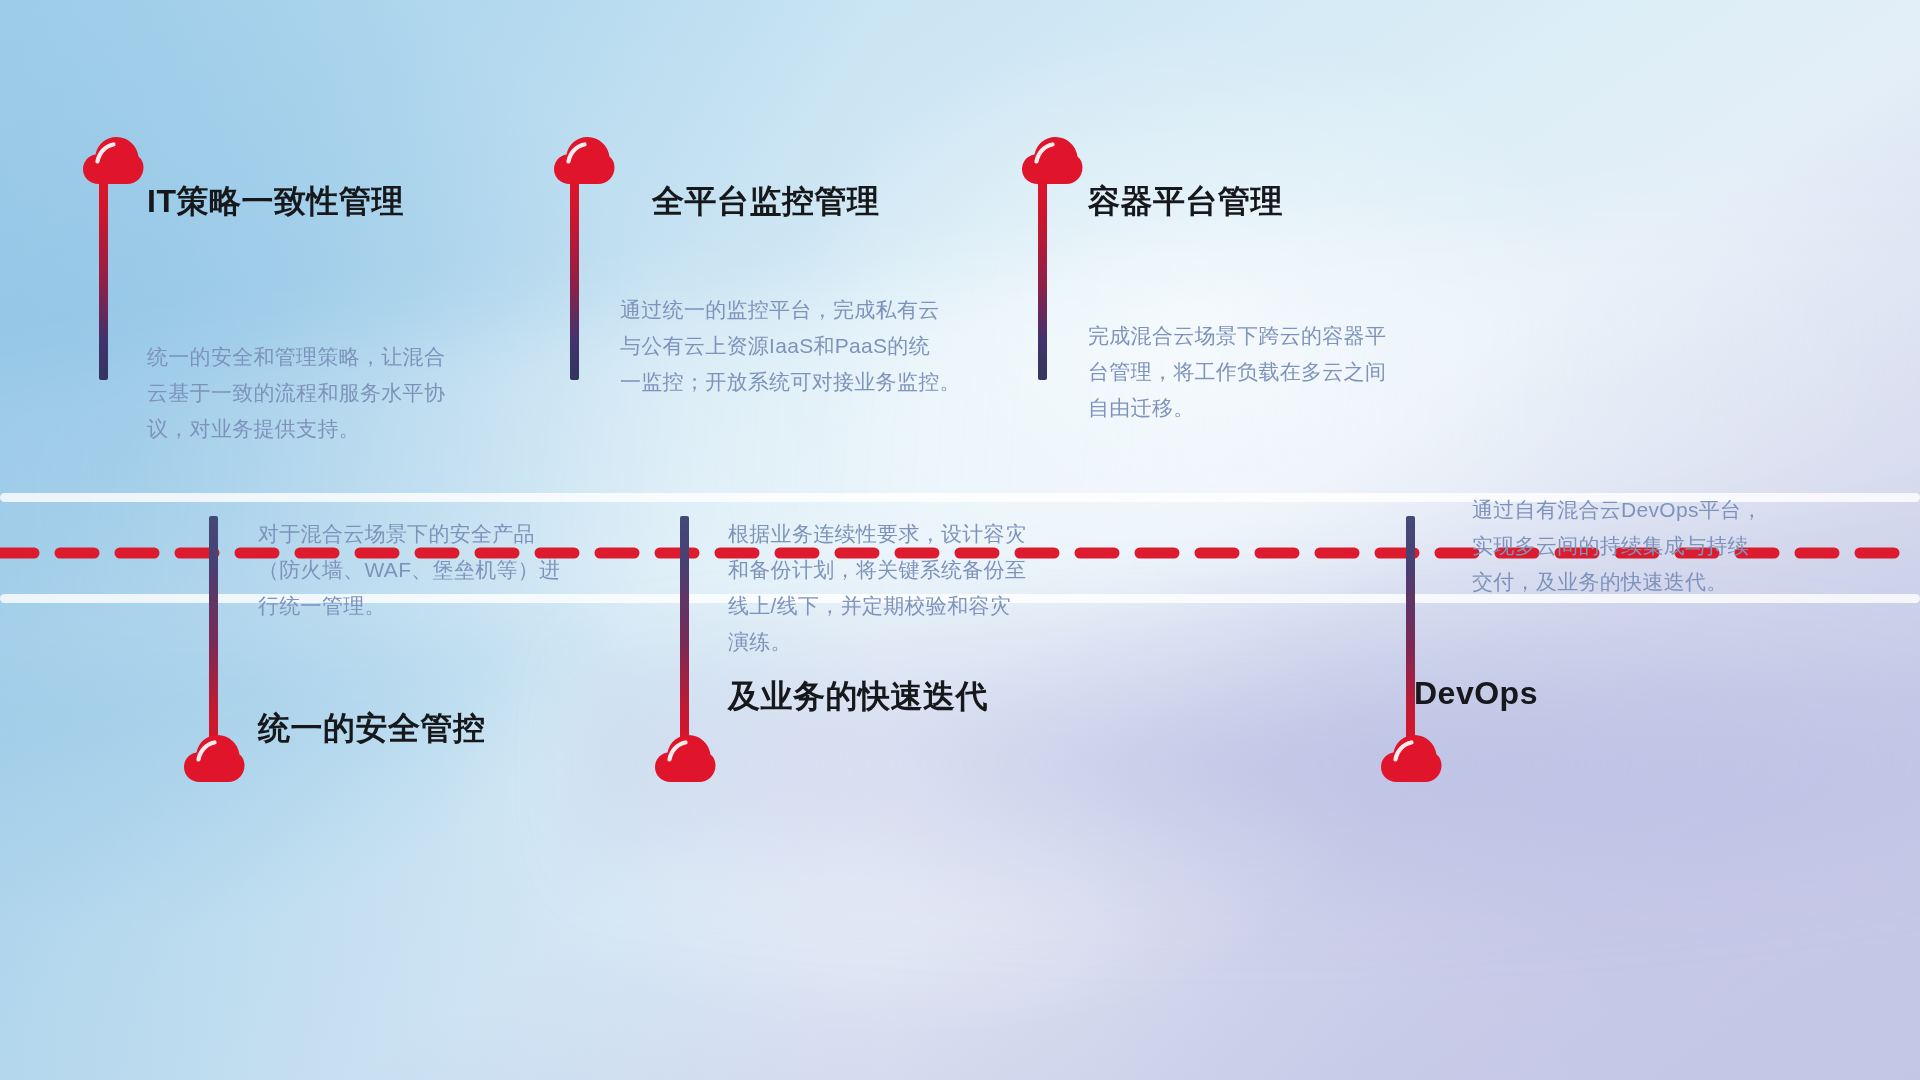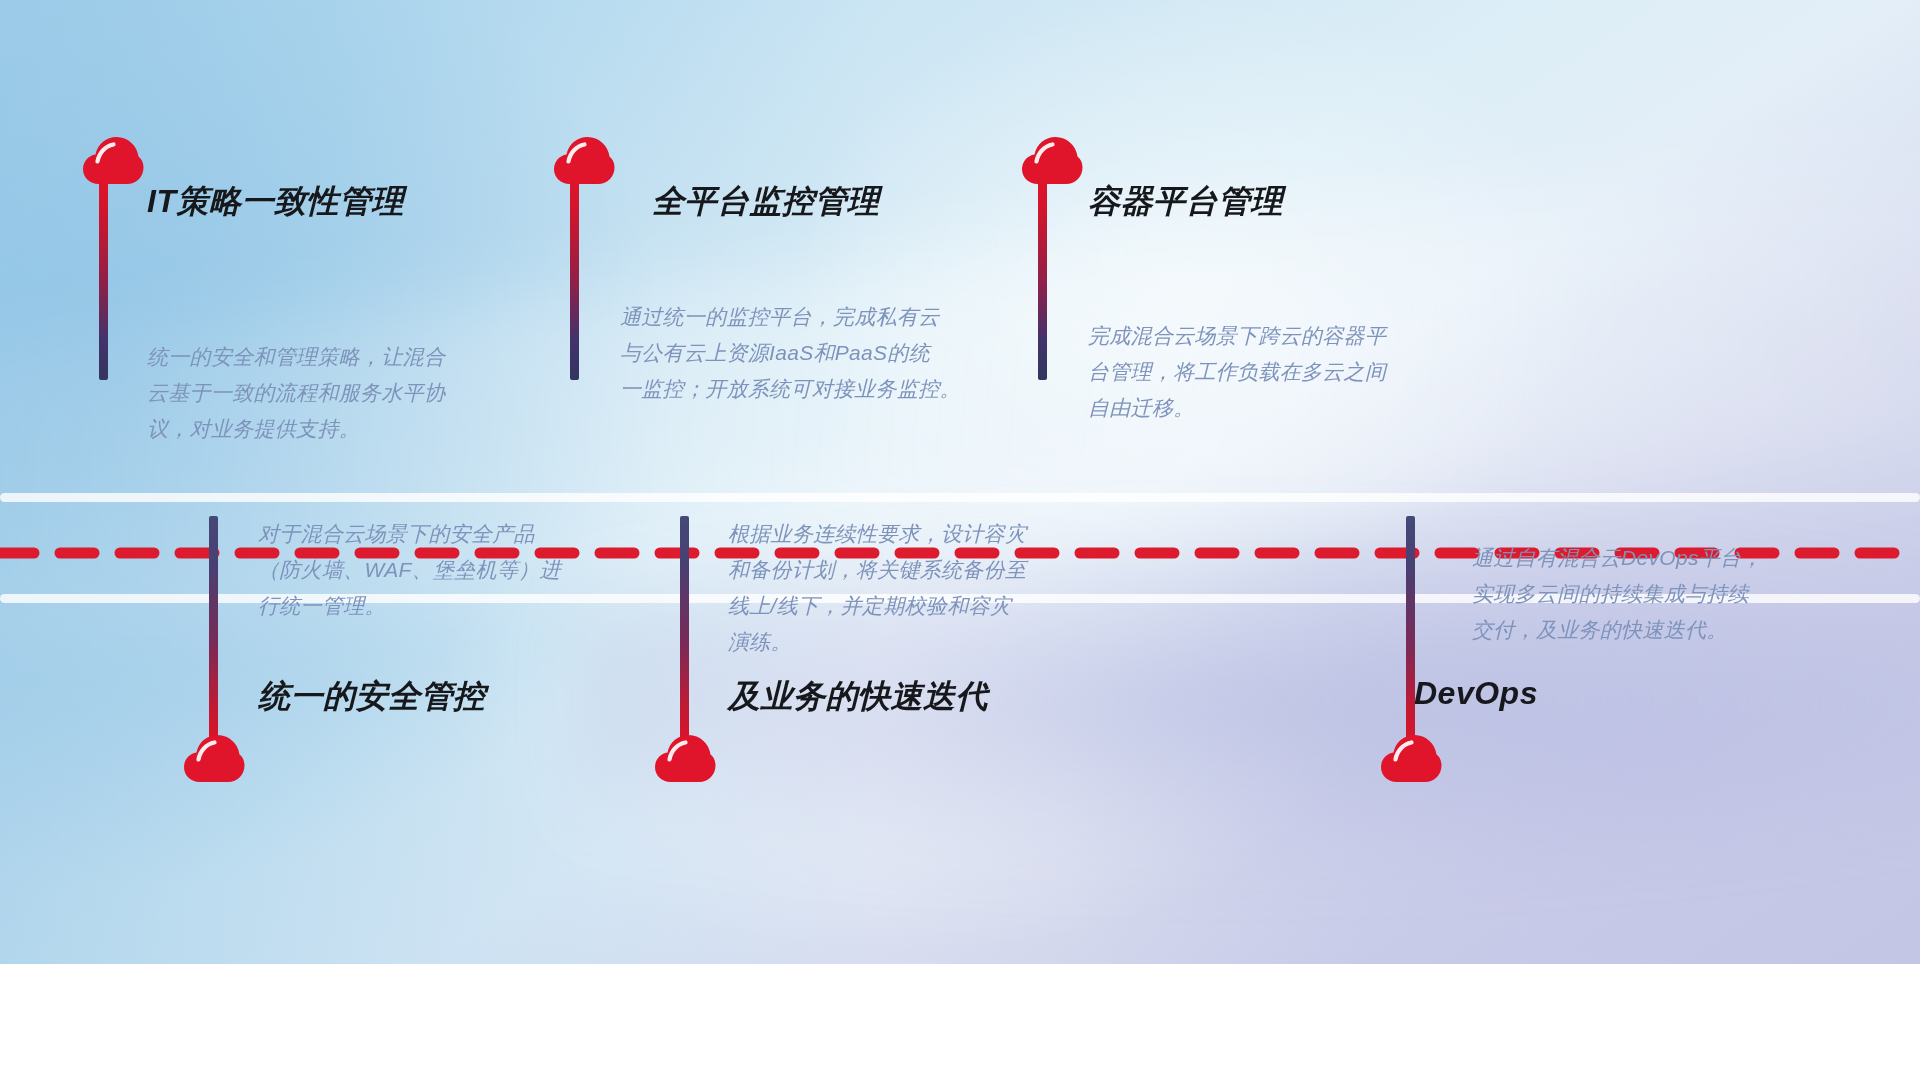--- a/index.html
+++ b/index.html
@@ -7,42 +7,41 @@
 
   html, body {
     width:1920px; height:1080px;
     overflow:hidden;
     font-family:"Liberation Sans","DejaVu Sans",sans-serif;
   }
 
   
   #canvas {
     position:relative;
-    width:1920px; height:964px;
+    width:1920px; height:1080px;
     background:
       
       radial-gradient(ellipse 760px 420px at 47% 72%, rgba(255,255,255,.55) 0%, rgba(255,255,255,0) 62%),
       
       radial-gradient(ellipse 620px 460px at 62% 30%, rgba(255,255,255,.50) 0%, rgba(255,255,255,0) 65%),
       
       radial-gradient(ellipse 900px 620px at 88% 86%, rgba(198,199,232,.75) 0%, rgba(198,199,232,0) 70%),
       
       radial-gradient(ellipse 780px 700px at 6% 40%, rgba(150,200,232,.80) 0%, rgba(150,200,232,0) 72%),
       
       linear-gradient(147deg,
         #b6dcf0 0%,
         #bfe0f2 14%,
         #cfe7f4 30%,
         #dceef7 45%,
         #e3eef8 56%,
         #d7dcef 70%,
         #c9cde8 84%,
         #c2c5e4 100%);
     overflow:hidden;
-    font-style:italic;
   }
 
   
   .streak {
     position:absolute;
     left:-12%; top:26%;
     width:130%; height:300px;
     background:linear-gradient(100deg, rgba(255,255,255,0) 0%, rgba(255,255,255,.34) 38%, rgba(255,255,255,.40) 52%, rgba(255,255,255,0) 100%);
     transform:rotate(-5.5deg);
     filter:blur(38px);
@@ -139,21 +138,21 @@
 
   <div class="col">
     <div class="cloud" style="left:553px; top:136px;">
       <svg width="62" height="50" viewBox="0 0 62 50">
         <path d="M17 48 C7 48 1 41 1 33 C1 25.5 6.5 19.5 13.5 18.5 C15.5 8 24.5 1 34.5 1 C46 1 55 9.5 56.5 20.5 C59.8 23 61.5 27 61.5 31.5 C61.5 40.5 54.5 48 45 48 Z" fill="#E0142A"></path>
         <path d="M15.5 25.5 C17 16.5 23.5 10 31.5 8.5" fill="none" stroke="#FFFFFF" stroke-width="4.2" stroke-linecap="round" opacity="0.92"></path>
       </svg>
     </div>
     <div class="pin down" style="left:570px; top:180px; height:200px;"></div>
     <div class="title" style="left:620px; top:180px;margin-left:32px;">全平台监控管理</div>
-    <div class="body" style="left:620px; top:299px; width:390px;">通过统一的监控平台，完成私有云
+    <div class="body" style="left:620px; top:292px; width:390px;">通过统一的监控平台，完成私有云
 与公有云上资源IaaS和PaaS的统
 一监控；开放系统可对接业务监控。</div>
   </div>
 
   <div class="col">
     <div class="cloud" style="left:1021px; top:136px;">
       <svg width="62" height="50" viewBox="0 0 62 50">
         <path d="M17 48 C7 48 1 41 1 33 C1 25.5 6.5 19.5 13.5 18.5 C15.5 8 24.5 1 34.5 1 C46 1 55 9.5 56.5 20.5 C59.8 23 61.5 27 61.5 31.5 C61.5 40.5 54.5 48 45 48 Z" fill="#E0142A"></path>
         <path d="M15.5 25.5 C17 16.5 23.5 10 31.5 8.5" fill="none" stroke="#FFFFFF" stroke-width="4.2" stroke-linecap="round" opacity="0.92"></path>
       </svg>
@@ -172,21 +171,21 @@
         <line id="dashline" x1="0" y1="7" x2="1920" y2="7" stroke="#DC1C2E" stroke-width="11" stroke-linecap="round" stroke-dasharray="34 26"></line>
       </svg>
     </div>
     <div class="rule bottom"></div>
   </div>
 
   <div class="col">
     <div class="body" style="left:258px; top:516px; width:360px;">对于混合云场景下的安全产品
 （防火墙、WAF、堡垒机等）进
 行统一管理。</div>
-    <div class="title" style="left:258px; top:675px;">统一的安全管控</div>
+    <div class="title" style="left:258px; top:707px;">统一的安全管控</div>
     <div class="pin up" style="left:209px; top:516px; height:232px;"></div>
     <div class="cloud" style="left:183px; top:734px;">
       <svg width="62" height="50" viewBox="0 0 62 50">
         <path d="M17 48 C7 48 1 41 1 33 C1 25.5 6.5 19.5 13.5 18.5 C15.5 8 24.5 1 34.5 1 C46 1 55 9.5 56.5 20.5 C59.8 23 61.5 27 61.5 31.5 C61.5 40.5 54.5 48 45 48 Z" fill="#E0142A"></path>
         <path d="M15.5 25.5 C17 16.5 23.5 10 31.5 8.5" fill="none" stroke="#FFFFFF" stroke-width="4.2" stroke-linecap="round" opacity="0.92"></path>
       </svg>
     </div>
   </div>
 
   <div class="col">
@@ -198,21 +197,21 @@
     <div class="pin up" style="left:680px; top:516px; height:232px;"></div>
     <div class="cloud" style="left:654px; top:734px;">
       <svg width="62" height="50" viewBox="0 0 62 50">
         <path d="M17 48 C7 48 1 41 1 33 C1 25.5 6.5 19.5 13.5 18.5 C15.5 8 24.5 1 34.5 1 C46 1 55 9.5 56.5 20.5 C59.8 23 61.5 27 61.5 31.5 C61.5 40.5 54.5 48 45 48 Z" fill="#E0142A"></path>
         <path d="M15.5 25.5 C17 16.5 23.5 10 31.5 8.5" fill="none" stroke="#FFFFFF" stroke-width="4.2" stroke-linecap="round" opacity="0.92"></path>
       </svg>
     </div>
   </div>
 
   <div class="col">
-    <div class="body" style="left:1472px; top:540px; width:400px;">通过自有混合云DevOps平台，
+    <div class="body" style="left:1472px; top:492px; width:400px;">通过自有混合云DevOps平台，
 实现多云间的持续集成与持续
 交付，及业务的快速迭代。</div>
     <div class="title" style="left:1414px; top:675px;text-align:center;">DevOps</div>
     <div class="pin up" style="left:1406px; top:516px; height:232px;"></div>
     <div class="cloud" style="left:1380px; top:734px;">
       <svg width="62" height="50" viewBox="0 0 62 50">
         <path d="M17 48 C7 48 1 41 1 33 C1 25.5 6.5 19.5 13.5 18.5 C15.5 8 24.5 1 34.5 1 C46 1 55 9.5 56.5 20.5 C59.8 23 61.5 27 61.5 31.5 C61.5 40.5 54.5 48 45 48 Z" fill="#E0142A"></path>
         <path d="M15.5 25.5 C17 16.5 23.5 10 31.5 8.5" fill="none" stroke="#FFFFFF" stroke-width="4.2" stroke-linecap="round" opacity="0.92"></path>
       </svg>
     </div>

